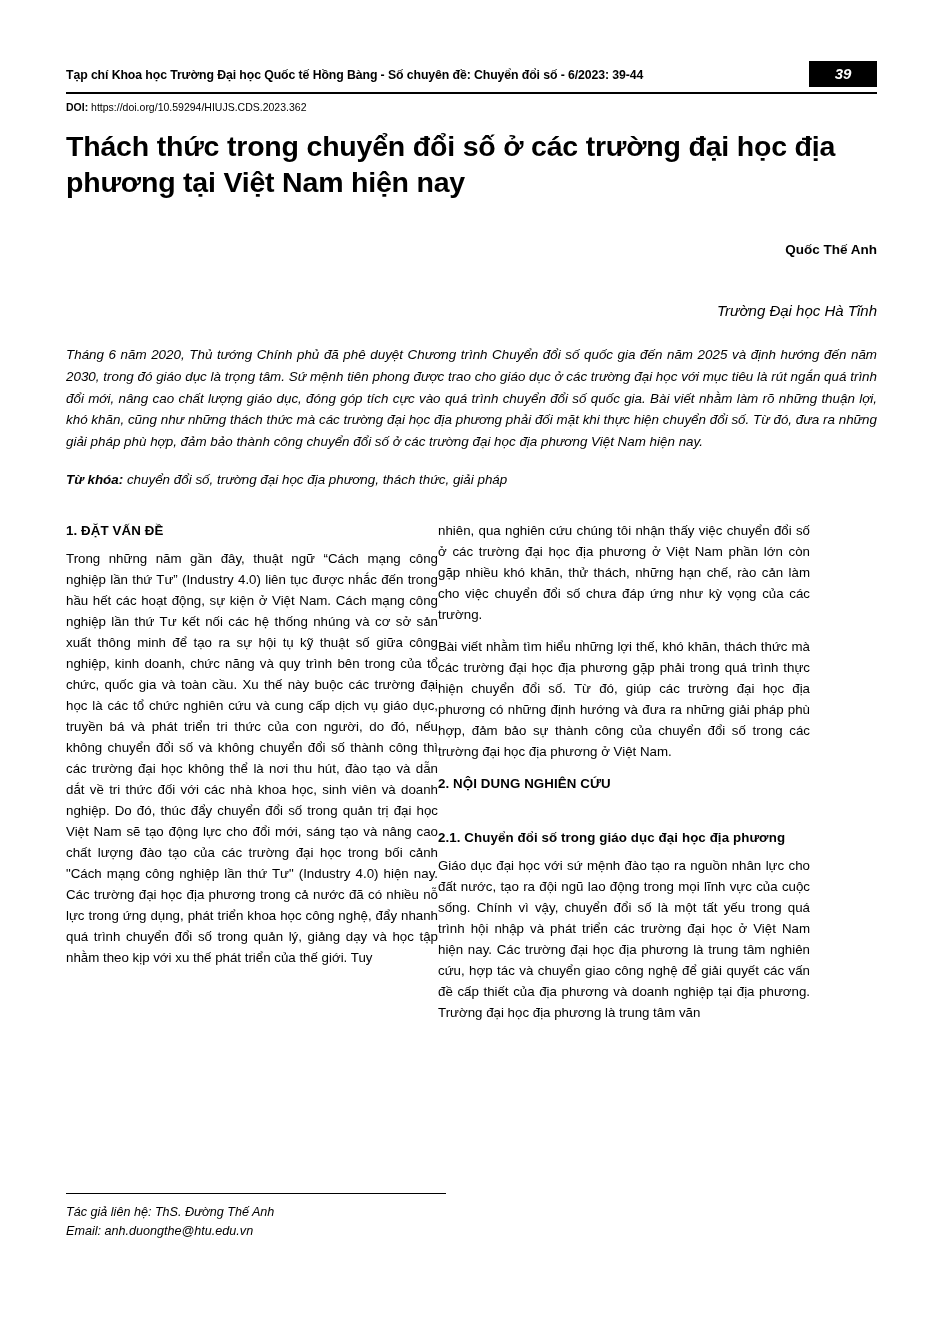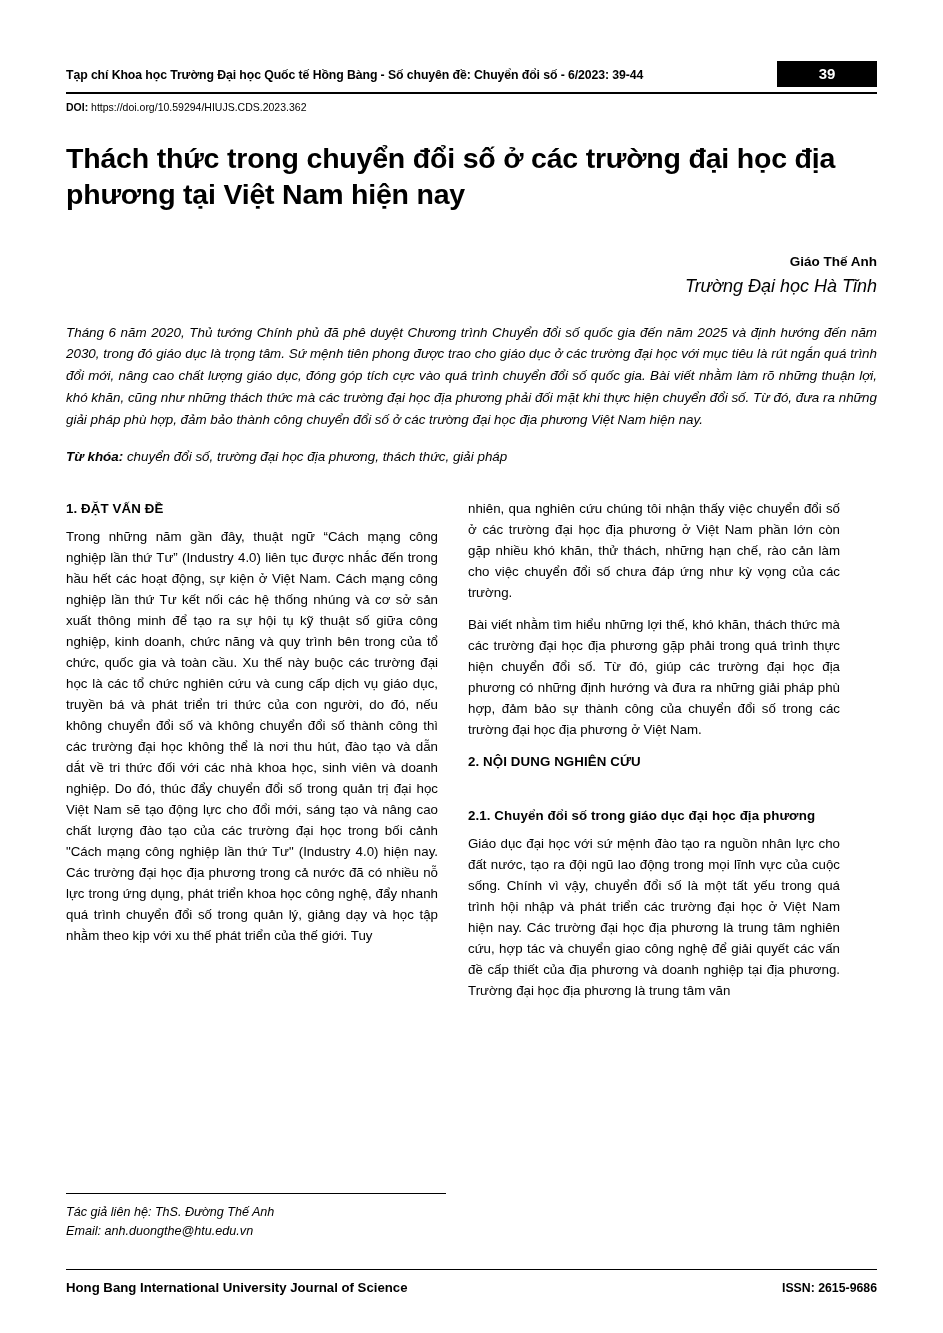--- a/index.html
+++ b/index.html
@@ -36,67 +36,69 @@
     flex: 1;
     font-size: 12.3px;
     font-weight: bold;
     letter-spacing: -0.1px;
     line-height: 1.2;
     padding-top: 6px;
     white-space: nowrap;
     overflow: hidden;
   }
   .page-number-box {
-    width: 100px;
+    width: 68px;
     background: #000000;
     color: #ffffff;
     font-size: 15px;
     font-weight: bold;
     text-align: center;
     line-height: 26px;
     height: 26px;
     margin-left: 10px;
     align-self: flex-start;
     margin-top: -1px;
+    font-style: italic;
   }
   .doi-line {
     margin-top: 7px;
     font-size: 10.5px;
     line-height: 1.3;
   }
   .doi-label {
     font-weight: bold;
   }
   .doi-url {
     font-weight: normal;
     margin-top: 36px;
   }
 
   
   .title {
-    margin-top: 26px;
+    margin-top: 14px;
     font-size: 28.5px;
     font-weight: bold;
     line-height: 1.26;
     letter-spacing: -0.2px;
   }
 
   
   .author-block {
     margin-top: 40px;
     text-align: right;
     line-height: 1.5;
   }
   .author-name {
     font-size: 13.5px;
     font-weight: bold;
   }
   .author-affil {
-    font-size: 18px;
-    font-style: italic;
+    font-size: 15px;
+    font-style: italic;
+    margin-top: 39px;
   }
 
   
   .abstract-heading {
     margin-top: 34px;
     font-size: 13.5px;
     font-weight: bold;
     letter-spacing: 0.2px;
   }
   .abstract-body {
@@ -114,21 +116,20 @@
     text-align: justify;
   }
   .keywords b {
     font-weight: bold;
   }
 
   
   .columns {
     margin-top: 30px;
     display: flex;
-    gap: 30px;
     height: 558px;
   }
   .col {
     width: 372px;
     font-size: 13.3px;
     line-height: 1.58;
     text-align: justify;
   }
   .sec-heading {
     font-weight: bold;
@@ -191,21 +192,21 @@
   </div>
 
   <div class="doi-line">
     <span class="doi-label">DOI:</span>
     <span class="doi-url">https://doi.org/10.59294/HIUJS.CDS.2023.362</span>
   </div>
 
   <h1 class="title">Thách thức trong chuyển đổi số ở các trường đại học địa phương tại Việt Nam hiện nay</h1>
 
   <div class="author-block">
-    <div class="author-name">Giáo Thế Anh</div>
+    <div class="author-name">Quốc Thế Anh</div>
     <div class="author-affil">Trường Đại học Hà Tĩnh</div>
   </div>
 
   <div class="abstract-body">Tháng 6 năm 2020, Thủ tướng Chính phủ đã phê duyệt Chương trình Chuyển đổi số quốc gia đến năm 2025 và định hướng đến năm 2030, trong đó giáo dục là trọng tâm. Sứ mệnh tiên phong được trao cho giáo dục ở các trường đại học với mục tiêu là rút ngắn quá trình đổi mới, nâng cao chất lượng giáo dục, đóng góp tích cực vào quá trình chuyển đổi số quốc gia. Bài viết nhằm làm rõ những thuận lợi, khó khăn, cũng như những thách thức mà các trường đại học địa phương phải đối mặt khi thực hiện chuyển đổi số. Từ đó, đưa ra những giải pháp phù hợp, đảm bảo thành công chuyển đổi số ở các trường đại học địa phương Việt Nam hiện nay.</div>
   <div class="keywords">
     <b>Từ khóa:</b><span> chuyển đổi số, trường đại học địa phương, thách thức, giải pháp</span>
   </div>
 
   <div class="columns">
     <div class="col">
@@ -219,18 +220,14 @@
       <div class="sec-heading sub">2.1. Chuyển đổi số trong giáo dục đại học địa phương</div>
       <p class="para">Giáo dục đại học với sứ mệnh đào tạo ra nguồn nhân lực cho đất nước, tạo ra đội ngũ lao động trong mọi lĩnh vực của cuộc sống. Chính vì vậy, chuyển đổi số là một tất yếu trong quá trình hội nhập và phát triển các trường đại học ở Việt Nam hiện nay. Các trường đại học địa phương là trung tâm nghiên cứu, hợp tác và chuyển giao công nghệ để giải quyết các vấn đề cấp thiết của địa phương và doanh nghiệp tại địa phương. Trường đại học địa phương là trung tâm văn</p>
     </div>
   </div>
 
   <div class="footnote">
     <div>Tác giả liên hệ: ThS. Đường Thế Anh</div>
     <div>Email:  anh.duongthe@htu.edu.vn</div>
   </div>
 
-  <div class="footer">
-    <div class="footer-left">Hong Bang International University Journal of Science</div>
-    <div class="footer-right">ISSN: 2615-9686</div>
-  </div>
 
 </div>
 
 </body></html>

